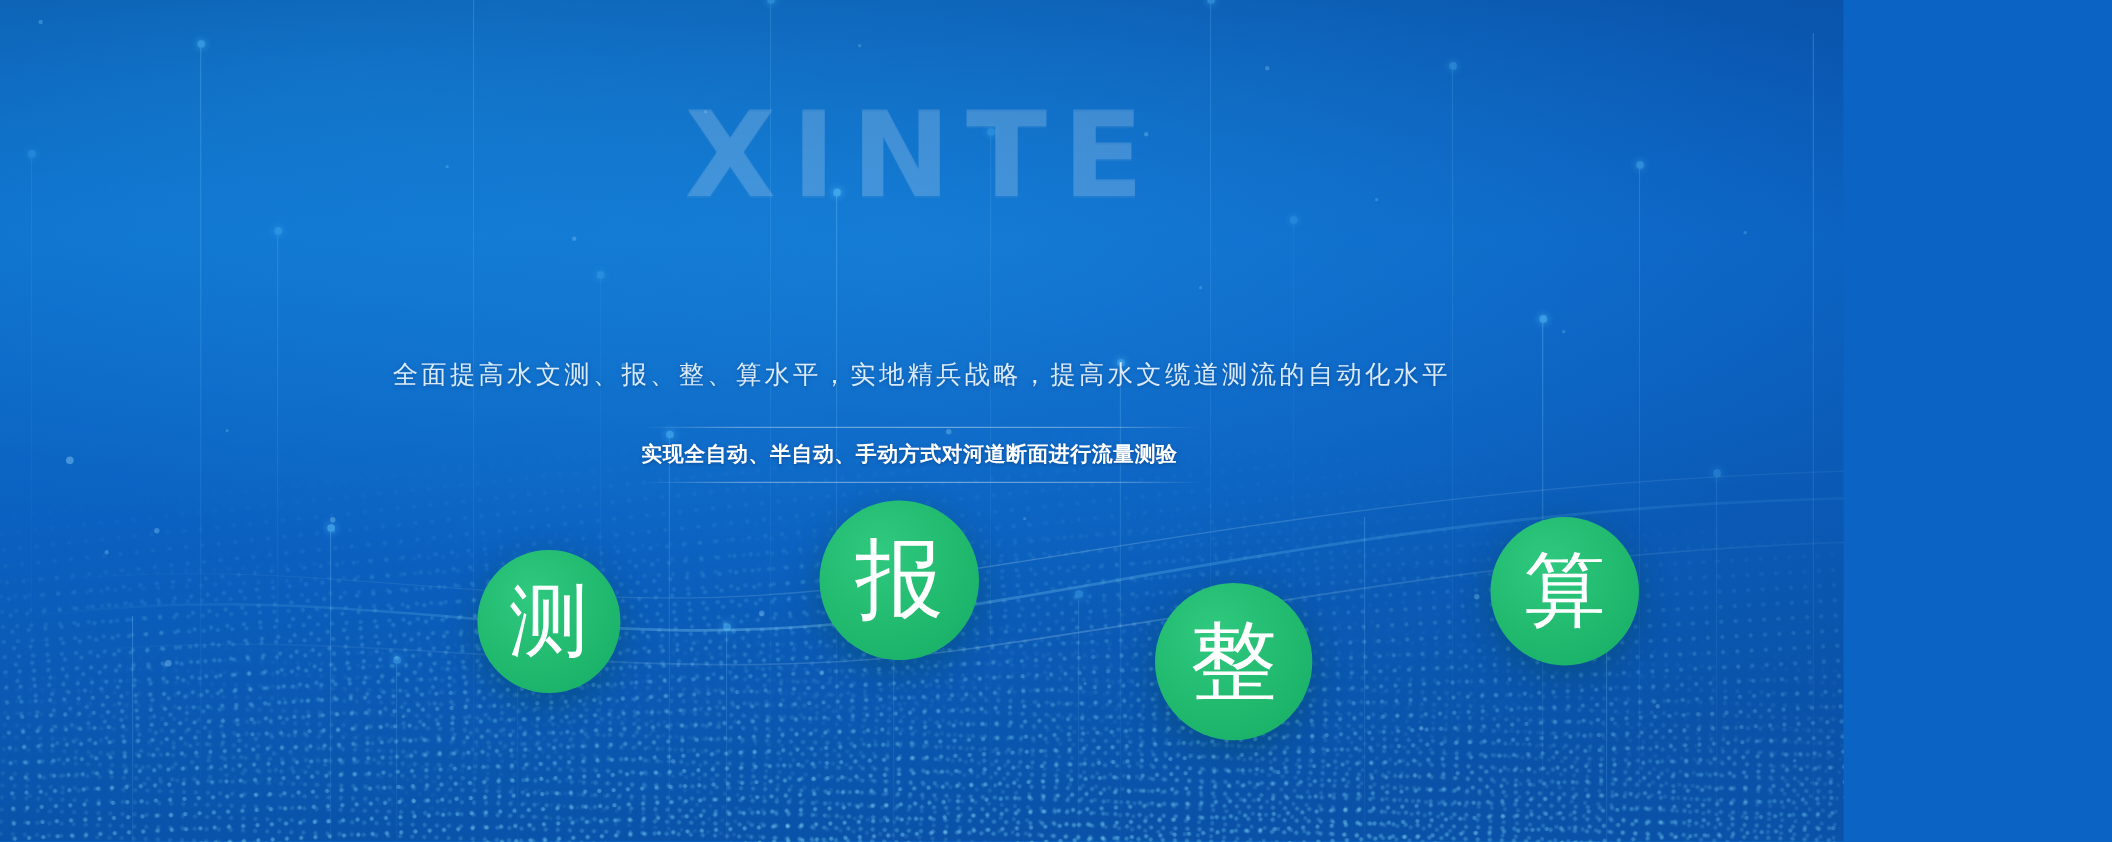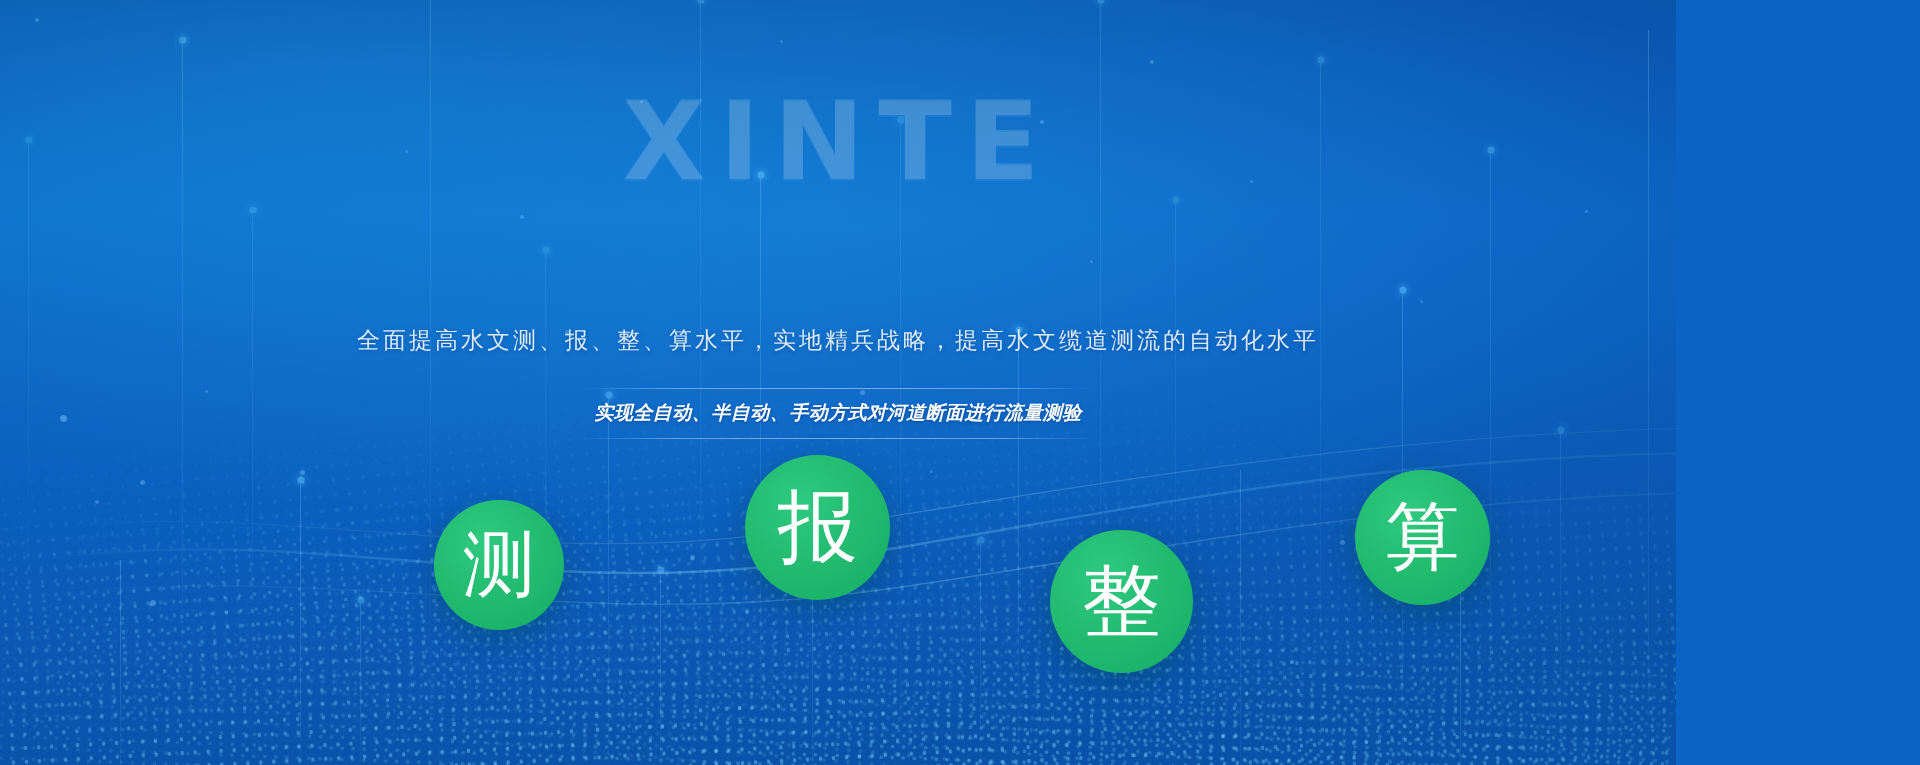--- a/index.html
+++ b/index.html
@@ -100,21 +100,21 @@
   
   .subtitle{
     position:absolute;left:0;right:0;top:325px;text-align:center;
     font-size:23px;color:rgba(235,246,255,.92);letter-spacing:3px;font-weight:400;
     text-shadow:0 1px 4px rgba(5,50,110,.45);
   }
 
   
   .tagline-wrap{
     position:absolute;top:378px;left:50%;transform:translateX(-50%);
-    width:510px;text-align:center;padding:10px 0 12px;font-style:italic;
+    width:510px;text-align:left;padding:10px 0 12px;
   }
   .tagline-rule{
     height:1px;width:100%;
     background:linear-gradient(90deg, rgba(255,255,255,0) 0%, rgba(255,255,255,.38) 18%, rgba(255,255,255,.45) 50%, rgba(255,255,255,.38) 82%, rgba(255,255,255,0) 100%);
   }
   .tagline{
     font-size:19px;font-weight:700;color:#ffffff;letter-spacing:.5px;
     padding:11px 0 12px;white-space:nowrap;
     text-shadow:0 1px 3px rgba(6,48,105,.5);
   }

